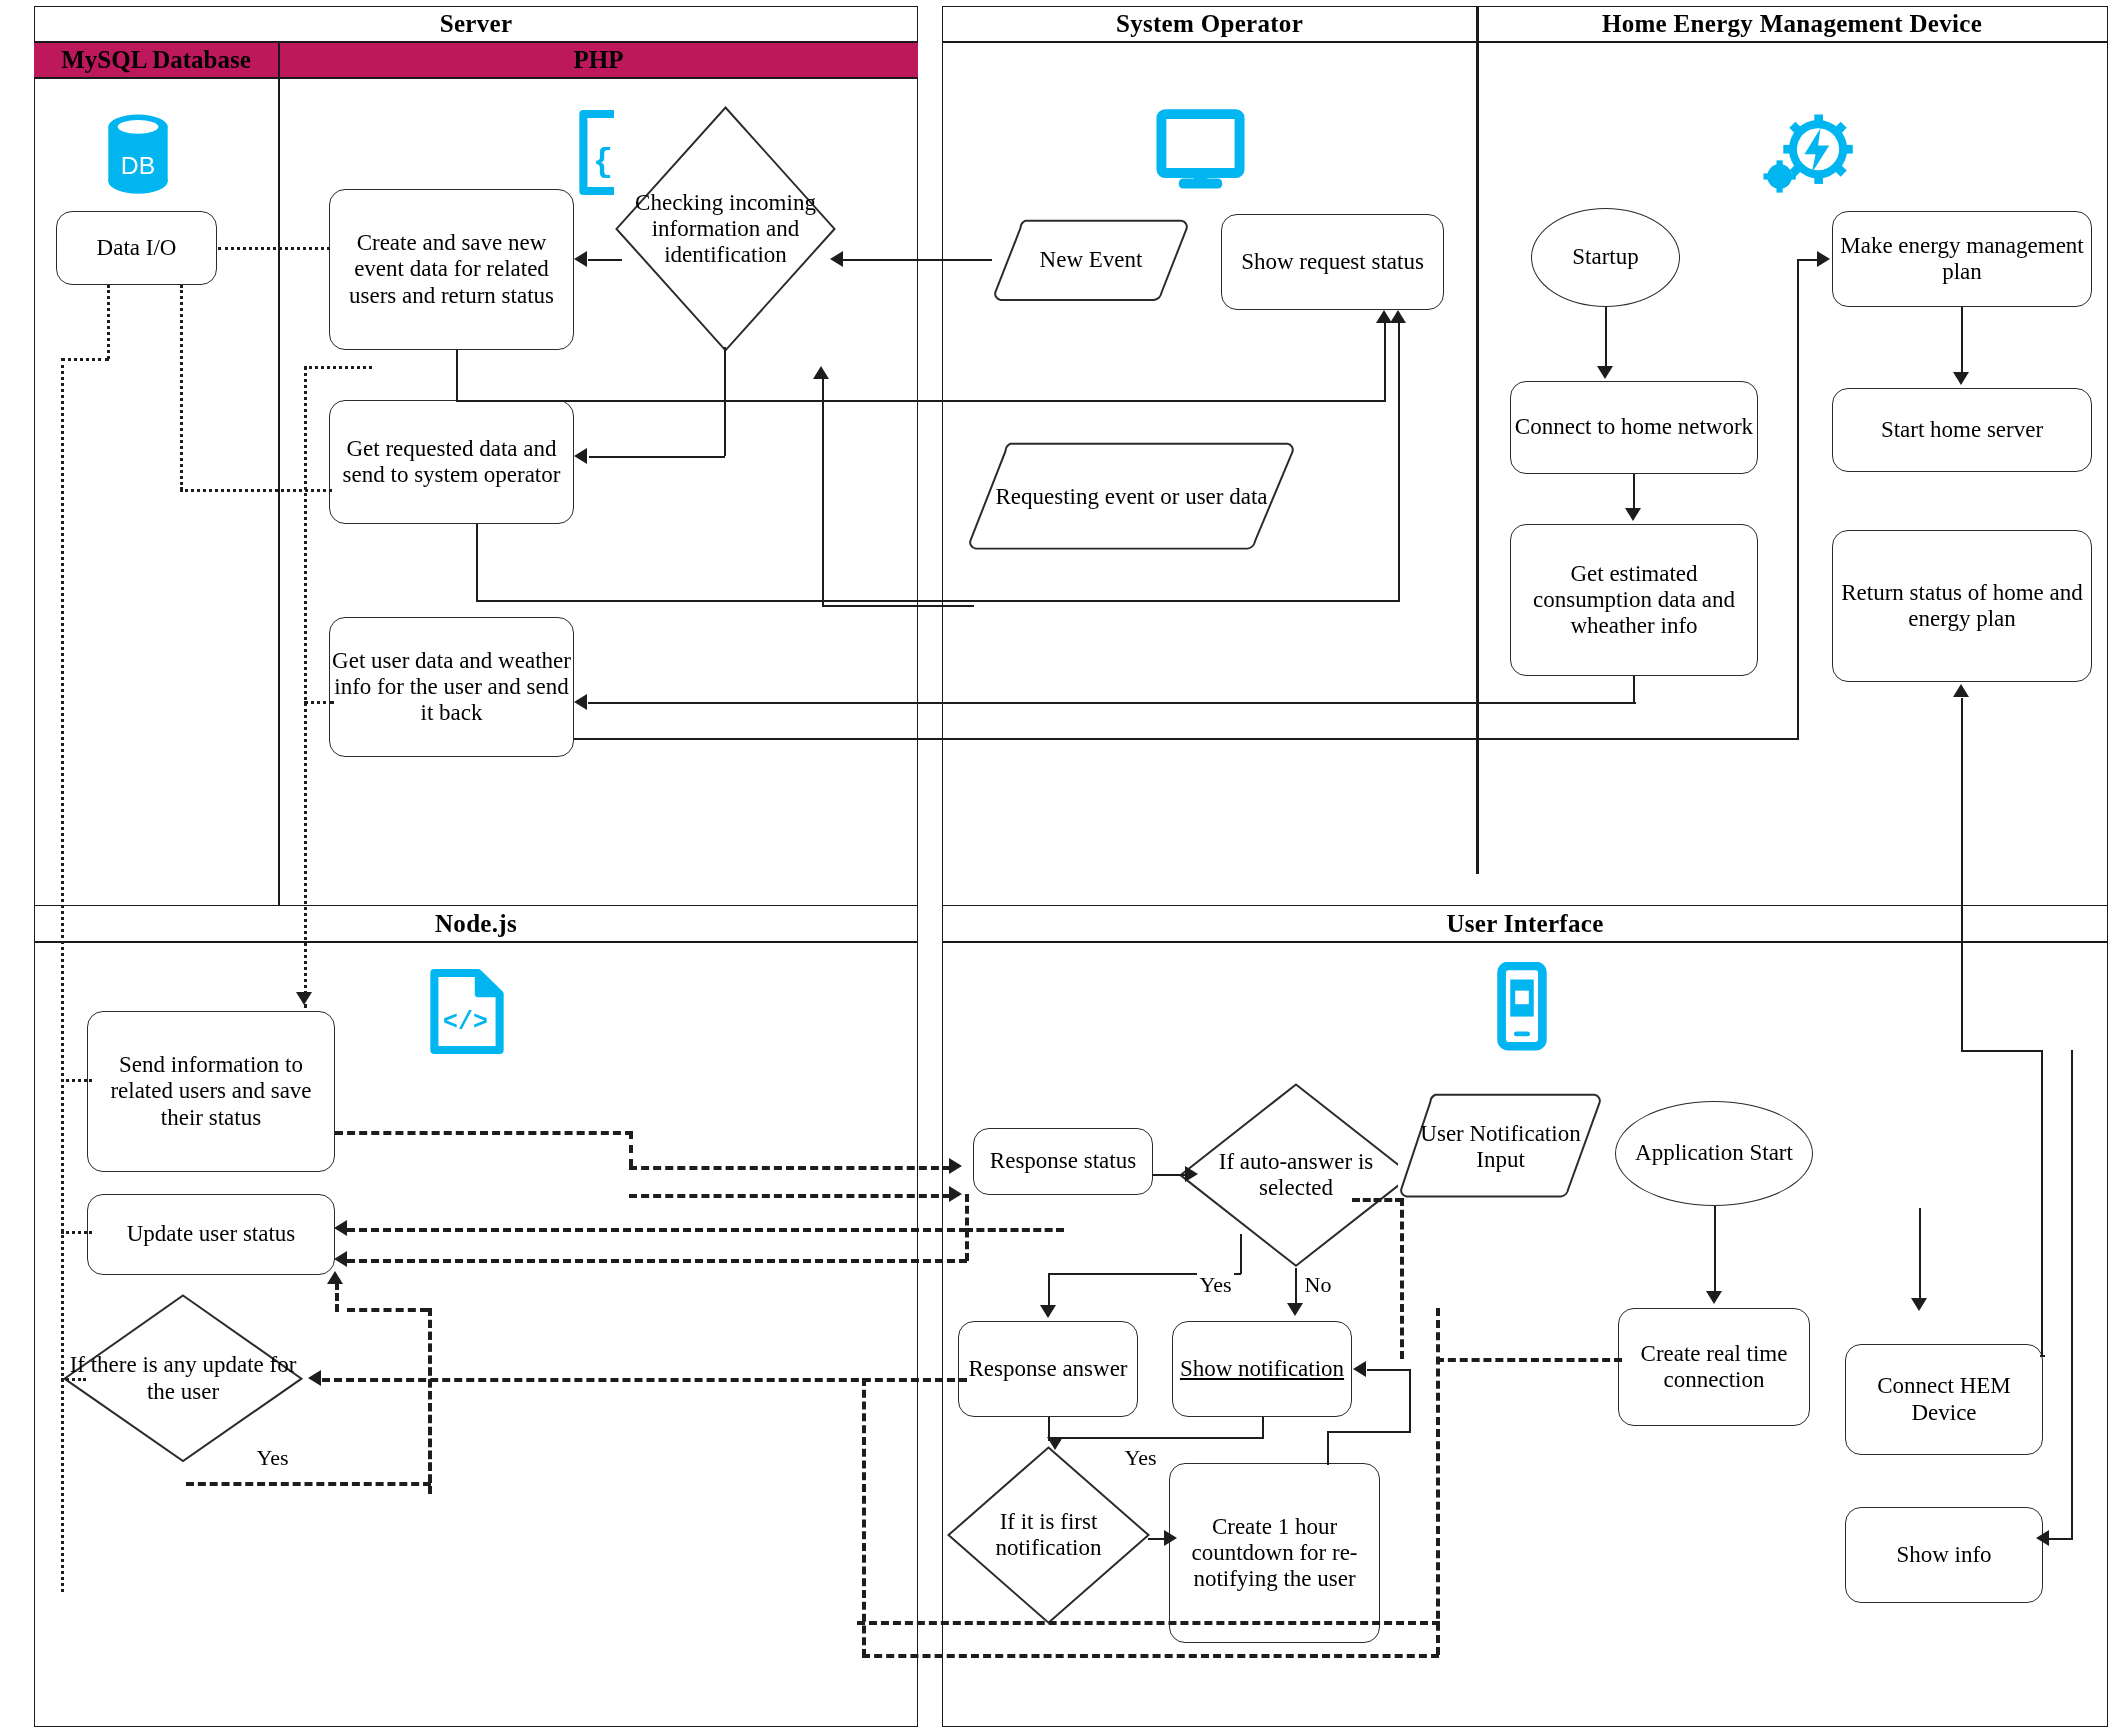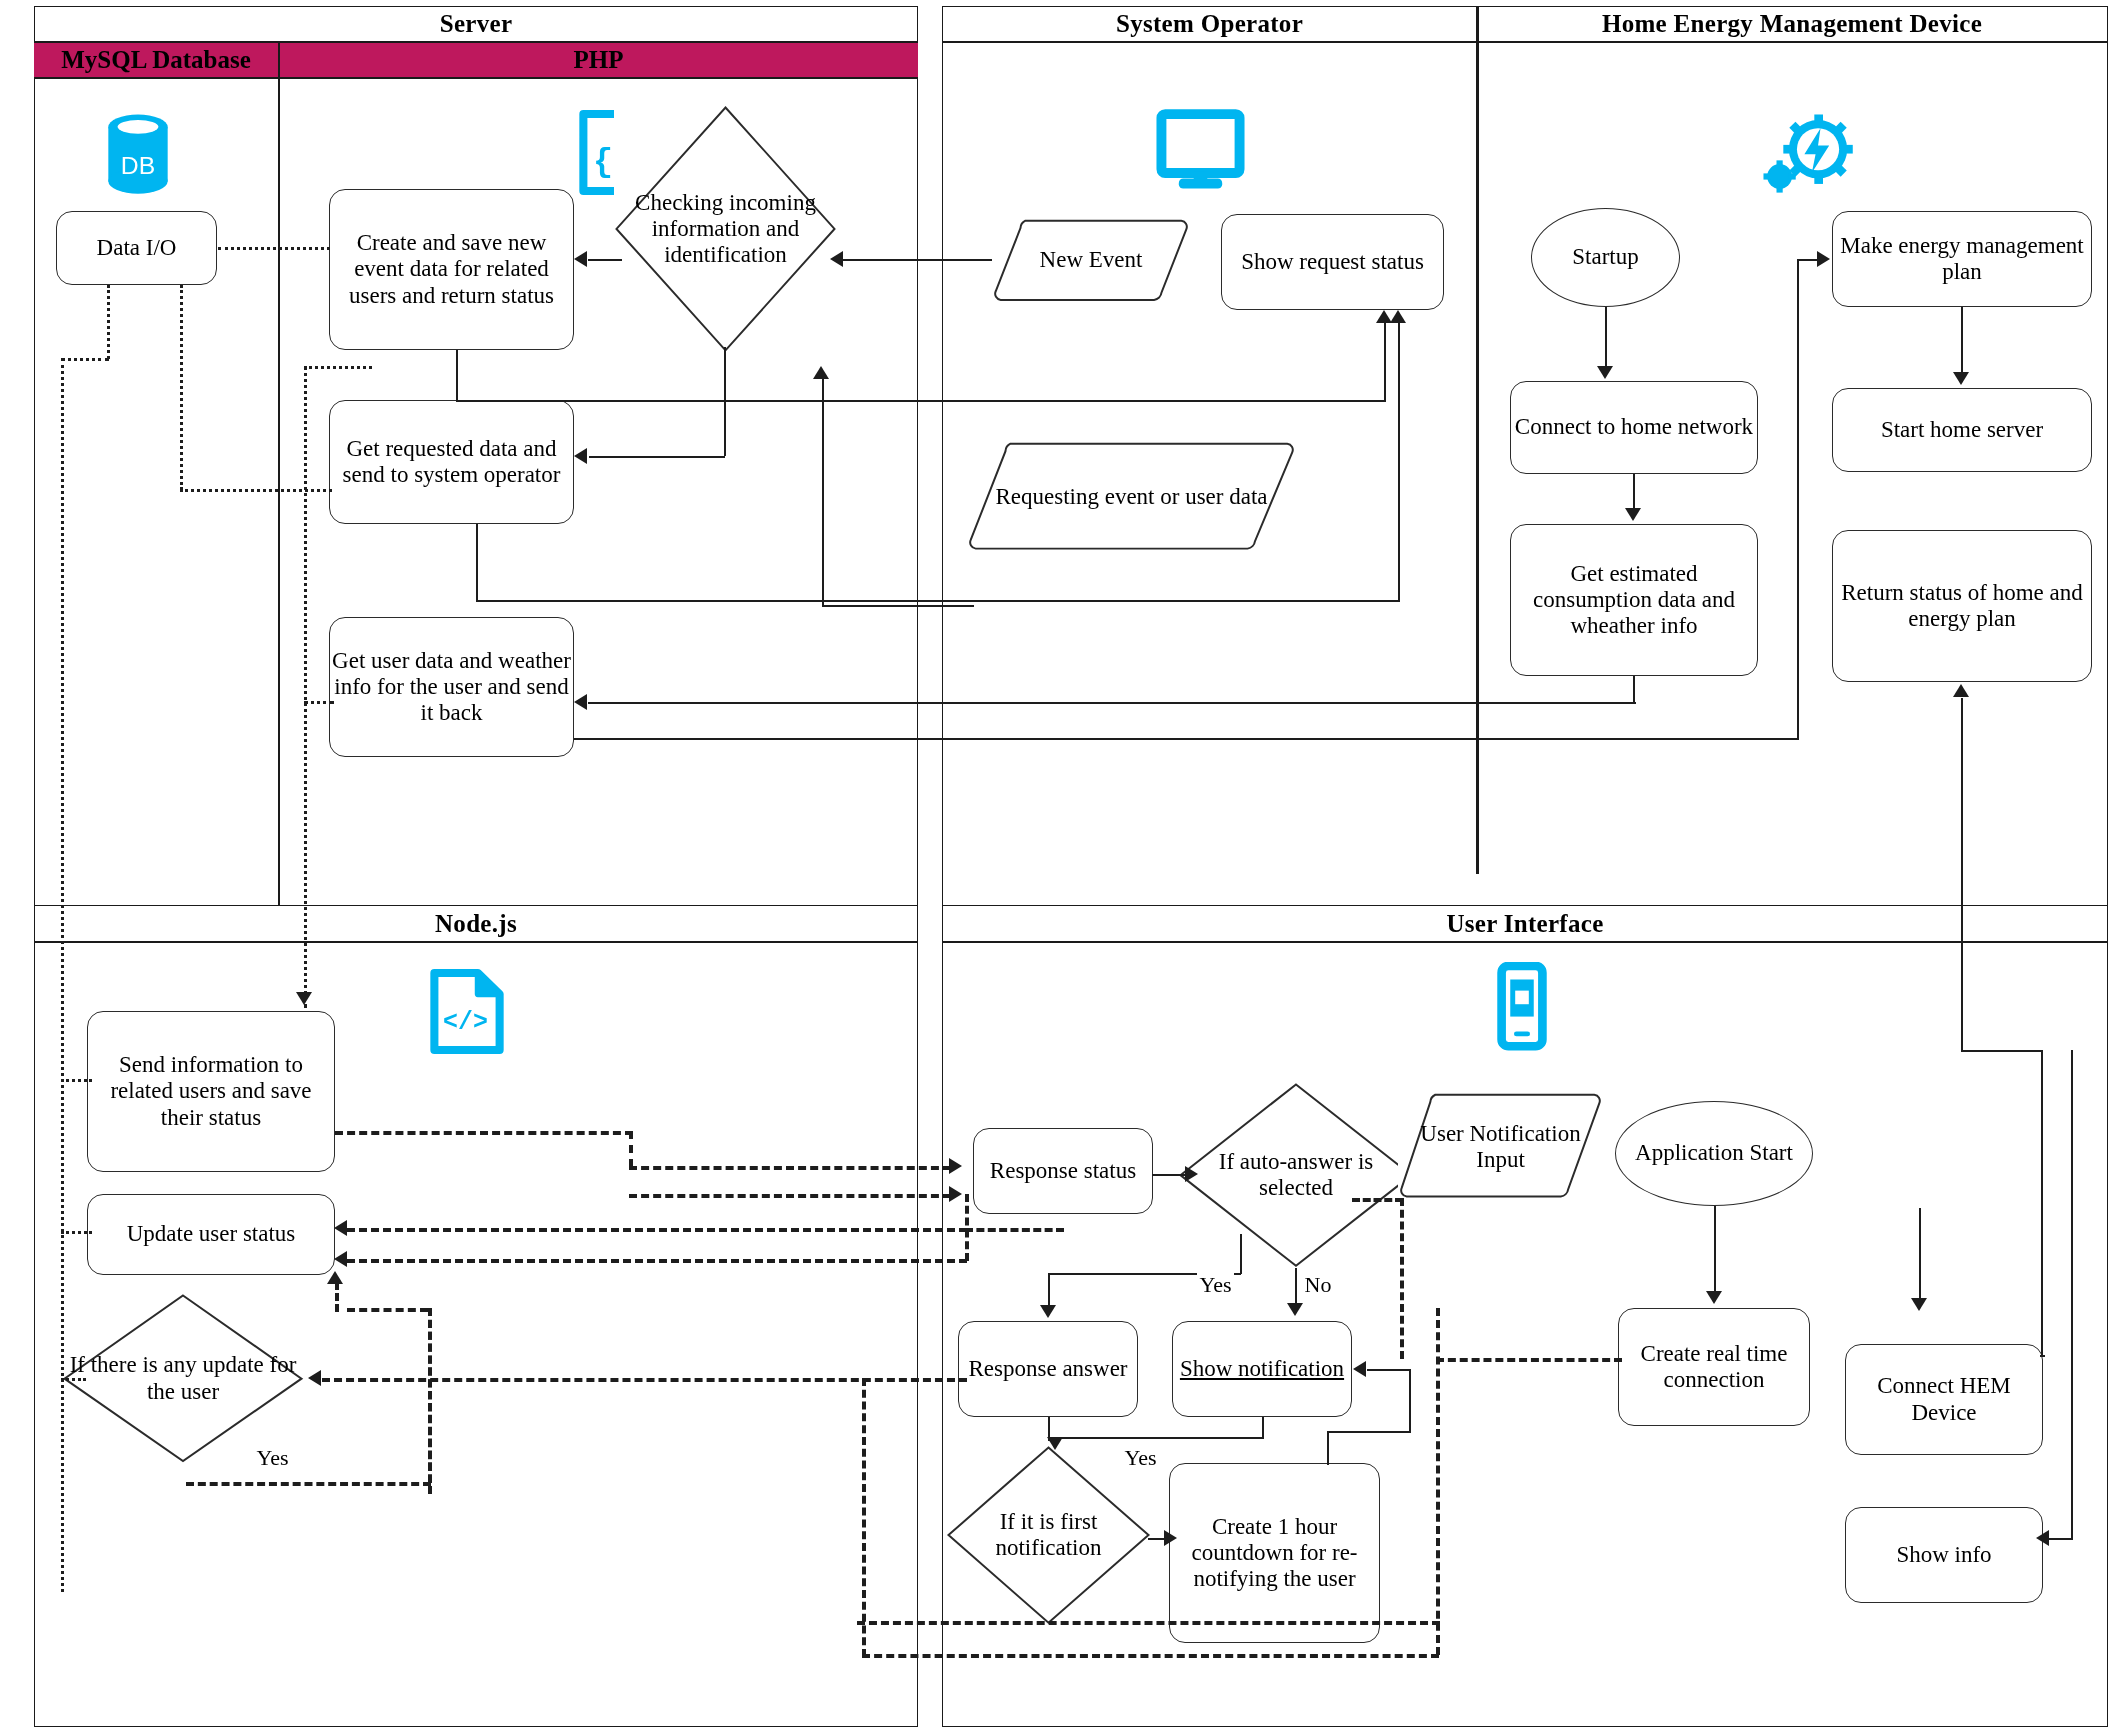--- a/index.html
+++ b/index.html
@@ -180,21 +180,21 @@
 
   <div class="node proc" style="left:87px;top:1011px;width:248px;height:161px;">Send information to related users and save their status</div>
   <div class="node proc" style="left:87px;top:1194px;width:248px;height:81px;">Update user status</div>
   <div class="node dia" style="left:62px;top:1293px;width:242px;height:171px;">
     <svg class="diabg" viewBox="0 0 390 275" preserveAspectRatio="none">
       <polygon points="195,4 386,138 195,271 4,138" fill="#fff" stroke="#2b2b2b" stroke-width="3.2"></polygon>
     </svg>
     <div class="dialbl">If there is any update for the user</div>
   </div>
 
-  <div class="node proc" style="left:973px;top:1128px;width:180px;height:86px;">Response status</div>
+  <div class="node proc" style="left:973px;top:1128px;width:180px;height:67px;">Response status</div>
 
   <div class="node dia" style="left:1178px;top:1082px;width:236px;height:186px;">
     <svg class="diabg" viewBox="0 0 380 300" preserveAspectRatio="none">
       <polygon points="190,4 376,150 190,296 4,150" fill="#fff" stroke="#2b2b2b" stroke-width="3.2"></polygon>
     </svg>
     <div class="dialbl">If auto-answer is selected</div>
   </div>
 
   <div class="node proc" style="left:958px;top:1321px;width:180px;height:96px;">Response answer</div>
   <div class="node proc" style="left:1172px;top:1321px;width:180px;height:96px;text-decoration:underline;">Show notification</div>

